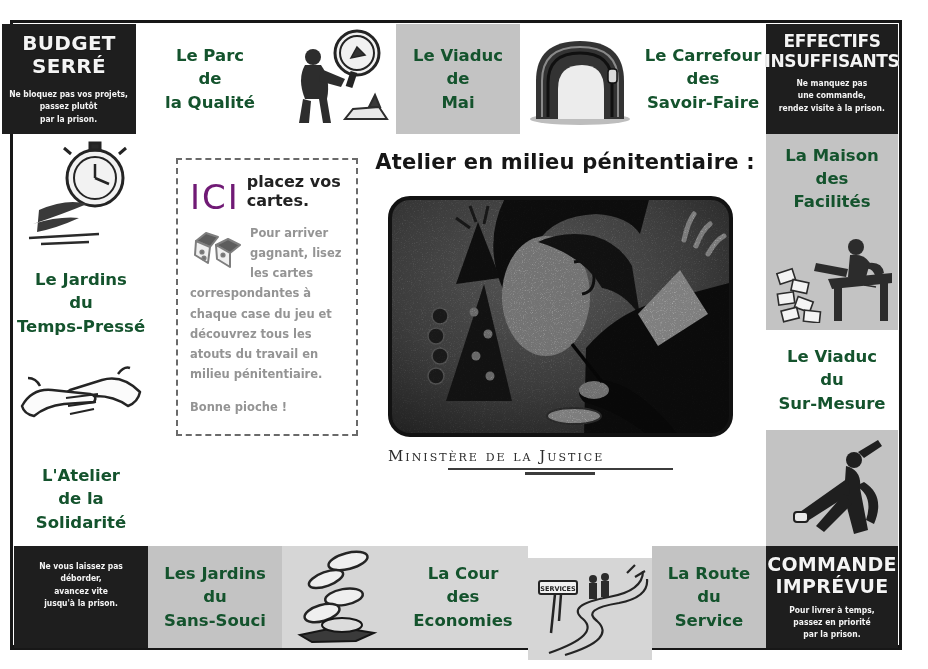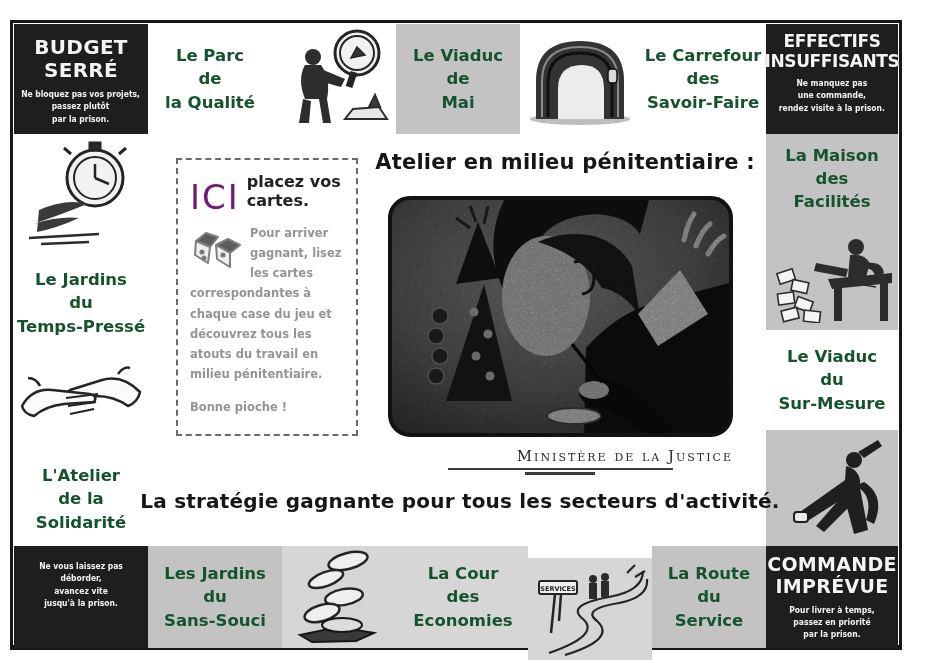--- a/index.html
+++ b/index.html
@@ -23,35 +23,35 @@
         font-weight:bold;font-size:21px;letter-spacing:.2px;white-space:nowrap;}
   .ici-box{position:absolute;left:176px;top:158px;width:182px;height:278px;box-sizing:border-box;
         border:2px dashed #6a6a6a;padding:12px 10px 10px 12px;}
   .ici-head{display:flex;align-items:flex-end;gap:7px;}
   .ici-word{font-weight:normal;font-size:34px;line-height:.9;letter-spacing:2px;color:#701a75;}
   .ici-suffix{font-weight:bold;font-size:16px;color:#222;padding-bottom:3px;}
   .ici-body{margin-top:10px;font-weight:bold;font-size:11.5px;line-height:1.75;color:#949494;text-align:left;}
   .ici-body .dice-wrap{float:left;margin:2px 6px 2px 0;}
   .ici-closing{font-weight:bold;font-size:11.5px;color:#949494;margin-top:16px;text-align:left;clear:both;}
   .photo{position:absolute;left:388px;top:196px;width:345px;height:241px;}
-  .ministry{position:absolute;left:388px;top:447px;width:345px;text-align:right;
+  .ministry{position:absolute;left:388px;top:447px;width:345px;text-align:left;
         font-family:"DejaVu Serif","Liberation Serif",serif;font-variant:small-caps;
         font-size:15px;letter-spacing:2px;color:#2b2b2b;}
   .ministry-rule1{position:absolute;left:448px;top:468px;width:225px;height:2px;background:#3c3c3c;}
   .ministry-rule2{position:absolute;left:525px;top:472px;width:70px;height:3px;background:#3c3c3c;}
   .tagline{position:absolute;left:140px;top:489px;width:640px;text-align:center;
         font-weight:bold;font-size:20px;letter-spacing:.2px;}
 </style>
 </head>
 <body>
 
 <div class="page">
   <div class="frame"></div>
 
-  <div class="cell dark" style="left:14px;top:24px;width:134px;height:110px;padding:8px 4px;justify-content:flex-end;">
+  <div class="cell dark" style="left:2px;top:24px;width:134px;height:110px;padding:8px 4px;justify-content:space-between;">
     <div class="corner-title">BUDGET
 SERRÉ</div>
     <div class="corner-sub">Ne bloquez pas vos projets,
 passez plutôt
 par la prison.</div>
   </div>
 
   <div class="cell" style="left:148px;top:24px;width:124px;height:110px;">
     <div class="cell-label">Le Parc
 de
@@ -333,14 +333,13 @@
         <rect width="345" height="241" filter="url(#grain)" opacity="0.45"></rect>
       </g>
       <rect x="2" y="2" width="341" height="237" rx="20" fill="none" stroke="#121212" stroke-width="4"></rect>
     </svg>
   </div>
 
   <div class="ministry">Ministère de la Justice</div>
   <div class="ministry-rule1"></div>
   <div class="ministry-rule2"></div>
 
-  <div class="tagline">La stratégie gagnante pour tous les secteurs d'activité.</div>
 </div>
 
 </body></html>

